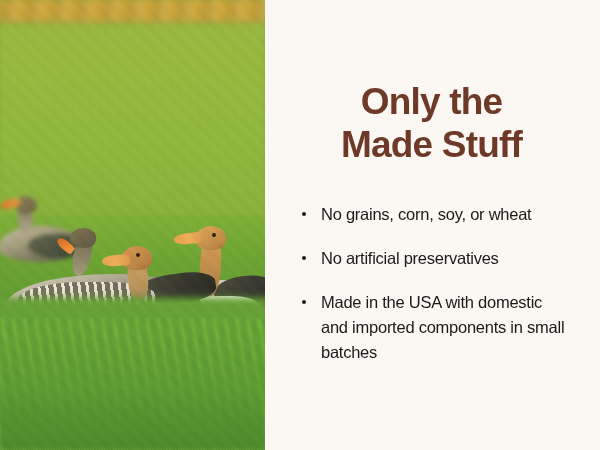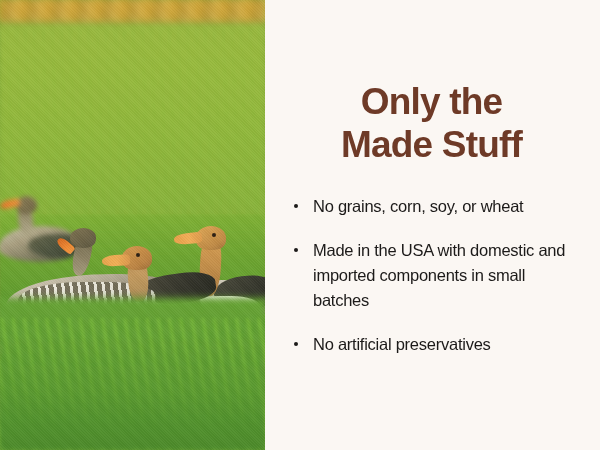--- a/index.html
+++ b/index.html
@@ -397,21 +397,21 @@
     font-family: "Liberation Sans", sans-serif;
     font-weight: 700;
     font-size: 37px;
     line-height: 43px;
     letter-spacing: -0.8px;
   }
   .headline .line { display: block; }
 
   .benefit-list {
     list-style: none;
-    margin: 0;
+    margin: 8px;
     padding: 28px 0 0 6px;
   }
   .benefit-list li {
     position: relative;
     padding-left: 20px;
     margin-bottom: 19px;
     color: #1c1a19;
     font-family: "Liberation Sans", sans-serif;
     font-size: 16.5px;
     line-height: 25px;
@@ -491,22 +491,22 @@
       <span class="line">Made Stuff</span>
     </h1>
 
     <ul class="benefit-list">
       <li>
         <span class="dot"></span>
         <span>No grains, corn, soy, or wheat</span>
       </li>
       <li>
         <span class="dot"></span>
-        <span>Made in the USA with domestic and imported components in small batches</span>
+        <span>No artificial preservatives</span>
       </li>
       <li>
         <span class="dot"></span>
-        <span>No artificial preservatives</span>
+        <span>Made in the USA with domestic and imported components in small batches</span>
       </li>
     </ul>
 
   </div>
 </div>
 
 </body></html>

